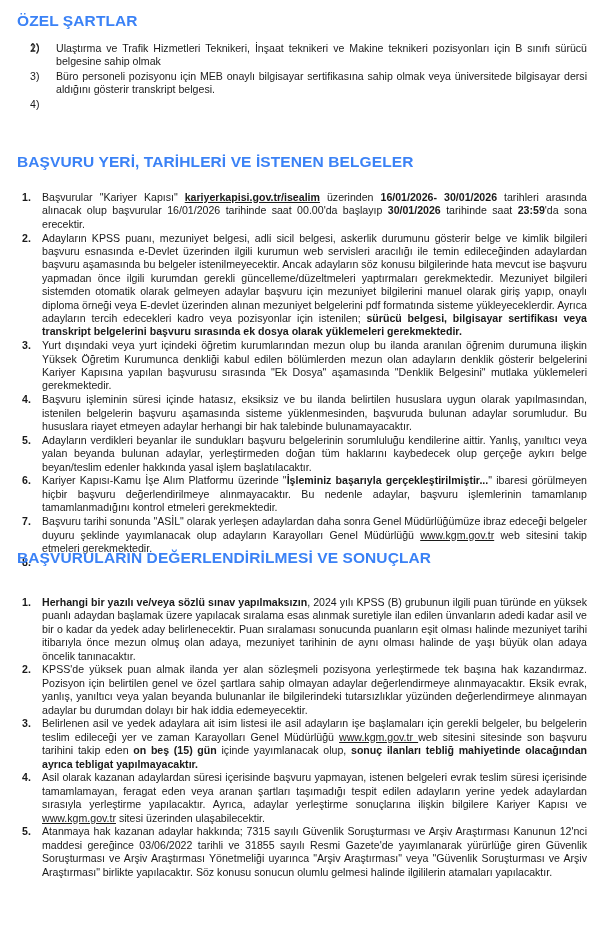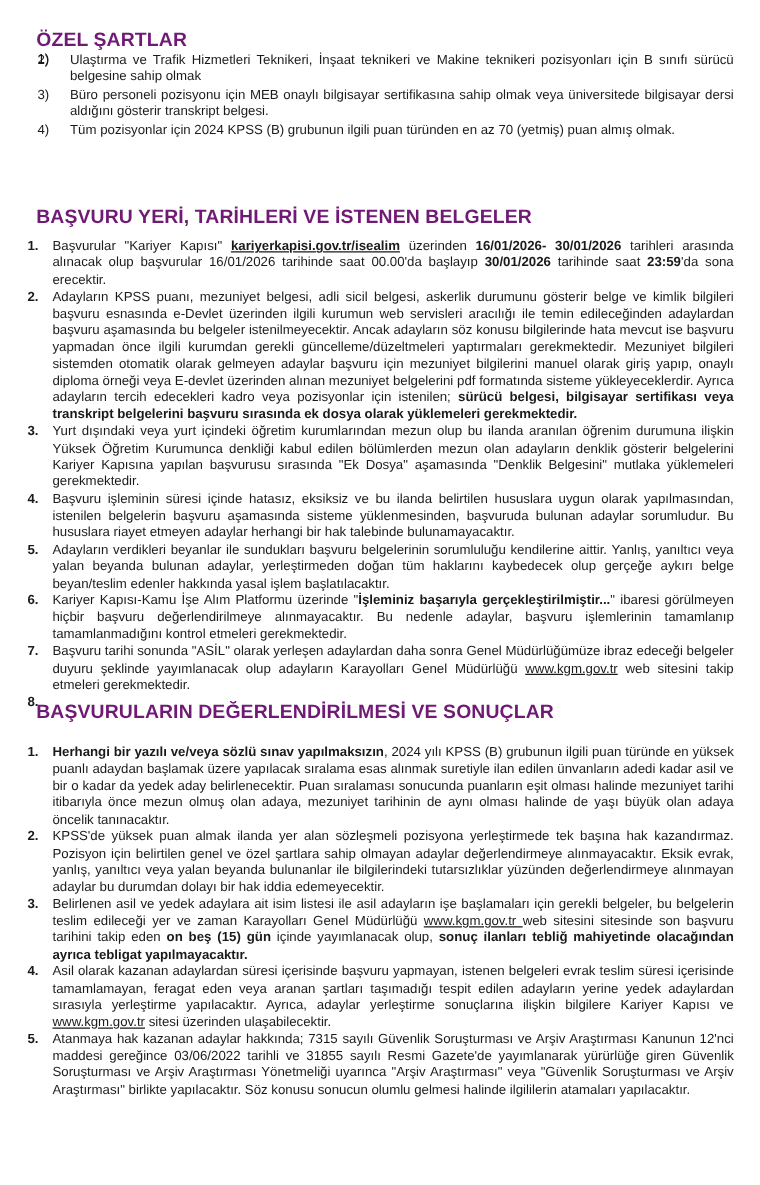--- a/index.html
+++ b/index.html
@@ -5,23 +5,23 @@
   html, body { margin: 0; padding: 0; background: #ffffff; }
   body {
     width: 608px; height: 948px; overflow: hidden;
     font-family: "Liberation Sans", sans-serif;
     color: #1a1a1a;
     position: relative;
   }
   .page { position: absolute; left: 0; top: 0; width: 608px; }
   h2 {
     font-family: "Liberation Sans", sans-serif;
-    font-size: 15.5px; font-weight: bold; margin: 12px;
+    font-size: 15.5px; font-weight: bold; margin: 0;
     position: absolute; left: 17px; letter-spacing: 0.1px;
-    color: #701a75;
+    color: #3b82f6;
   }
   ol { list-style: none; margin: 0; padding: 0; position: absolute; }
   li {
     position: relative; font-size: 10.6px; line-height: 13.4px;
     text-align: justify; margin: 0;
   }
   .paren li { padding-left: 0; }
   .num {
     position: absolute; left: -20px; top: 0; font-weight: bold;
   }
@@ -34,21 +34,21 @@
 </style>
 </head>
 <body>
 
 <div class="page">
   <h2 style="top:12px;">ÖZEL ŞARTLAR</h2>
   <ol class="sec1 paren">
       <li><span class="num">1)</span></li>
       <li><span class="num">2)</span><span style="text-decoration: none;">Ulaştırma ve Trafik Hizmetleri Teknikeri, İnşaat teknikeri ve Makine teknikeri pozisyonları için B sınıfı sürücü belgesine sahip olmak</span></li>
       <li><span class="num">3)</span><span style="text-decoration: none; margin-top: 24px;">Büro personeli pozisyonu için MEB onaylı bilgisayar sertifikasına sahip olmak veya üniversitede bilgisayar dersi aldığını gösterir transkript belgesi.</span></li>
-      <li><span class="num">4)</span><span style="text-decoration: none;">Tüm pozisyonlar için 2024 KPSS (B) grubunun ilgili puan türünden en az 70 (yetmiş) puan almış olmak.</span></li>
+      <li><span class="num">4)</span></li>
     </ol>
 
   <h2 style="top:153px;">BAŞVURU YERİ, TARİHLERİ VE İSTENEN BELGELER</h2>
   <ol class="sec2">
       <li><span class="num">1.</span><span style="text-decoration: none;">Başvurular "Kariyer Kapısı"  </span><a style="color: inherit; font-weight: bold; text-decoration: underline;">kariyerkapisi.gov.tr/isealim</a><span style="text-decoration: none;"> üzerinden </span><span style="font-weight: bold; text-decoration: none;">16/01/2026- 30/01/2026</span><span style="text-decoration: none;"> tarihleri arasında alınacak olup başvurular 16/01/2026 tarihinde saat 00.00'da başlayıp </span><span style="font-weight: bold; text-decoration: none;">30/01/2026</span><span style="text-decoration: none;"> tarihinde saat </span><span style="font-weight: bold; text-decoration: none;">23:59</span><span style="text-decoration: none;">'da sona erecektir.</span></li>
       <li><span class="num">2.</span><span style="text-decoration: none;">Adayların KPSS puanı, mezuniyet belgesi, adli sicil belgesi, askerlik durumunu gösterir belge ve kimlik bilgileri başvuru esnasında e-Devlet üzerinden ilgili kurumun web servisleri aracılığı ile temin edileceğinden adaylardan başvuru aşamasında bu belgeler istenilmeyecektir. Ancak adayların söz konusu bilgilerinde hata mevcut ise başvuru yapmadan önce ilgili kurumdan gerekli güncelleme/düzeltmeleri yaptırmaları gerekmektedir. Mezuniyet bilgileri sistemden otomatik olarak gelmeyen adaylar başvuru için mezuniyet bilgilerini manuel olarak giriş yapıp, onaylı diploma örneği veya E-devlet üzerinden alınan mezuniyet belgelerini pdf formatında sisteme yükleyeceklerdir. Ayrıca adayların tercih edecekleri kadro veya pozisyonlar için istenilen; </span><span style="font-weight: bold; text-decoration: none;">sürücü belgesi, bilgisayar sertifikası veya transkript belgelerini başvuru sırasında ek dosya olarak yüklemeleri gerekmektedir.</span></li>
       <li><span class="num">3.</span><span style="text-decoration: none;">Yurt dışındaki veya yurt içindeki öğretim kurumlarından mezun olup bu ilanda aranılan öğrenim durumuna ilişkin Yüksek Öğretim Kurumunca denkliği kabul edilen bölümlerden mezun olan adayların denklik gösterir belgelerini Kariyer Kapısına yapılan başvurusu sırasında "Ek Dosya" aşamasında "Denklik Belgesini" mutlaka yüklemeleri gerekmektedir.</span></li>
       <li><span class="num">4.</span><span style="font-weight: normal; text-decoration: none;">Başvuru işleminin süresi içinde hatasız, eksiksiz ve bu ilanda belirtilen hususlara uygun olarak yapılmasından, istenilen belgelerin başvuru aşamasında sisteme yüklenmesinden, başvuruda bulunan adaylar sorumludur. Bu hususlara riayet etmeyen adaylar herhangi bir hak talebinde bulunamayacaktır.</span></li>
       <li><span class="num">5.</span><span style="text-decoration: none;">Adayların verdikleri beyanlar ile sundukları başvuru belgelerinin sorumluluğu kendilerine aittir. Yanlış, yanıltıcı veya yalan beyanda bulunan adaylar, yerleştirmeden doğan tüm haklarını kaybedecek olup gerçeğe aykırı belge beyan/teslim edenler hakkında yasal işlem başlatılacaktır.</span></li>
       <li><span class="num">6.</span><span style="text-decoration: none;">Kariyer Kapısı-Kamu İşe Alım Platformu üzerinde "</span><span style="font-weight: bold; text-decoration: none;">İşleminiz başarıyla gerçekleştirilmiştir...</span><span style="text-decoration: none;">" ibaresi görülmeyen hiçbir başvuru değerlendirilmeye alınmayacaktır. Bu nedenle adaylar, başvuru işlemlerinin tamamlanıp tamamlanmadığını kontrol etmeleri gerekmektedir.</span></li>

